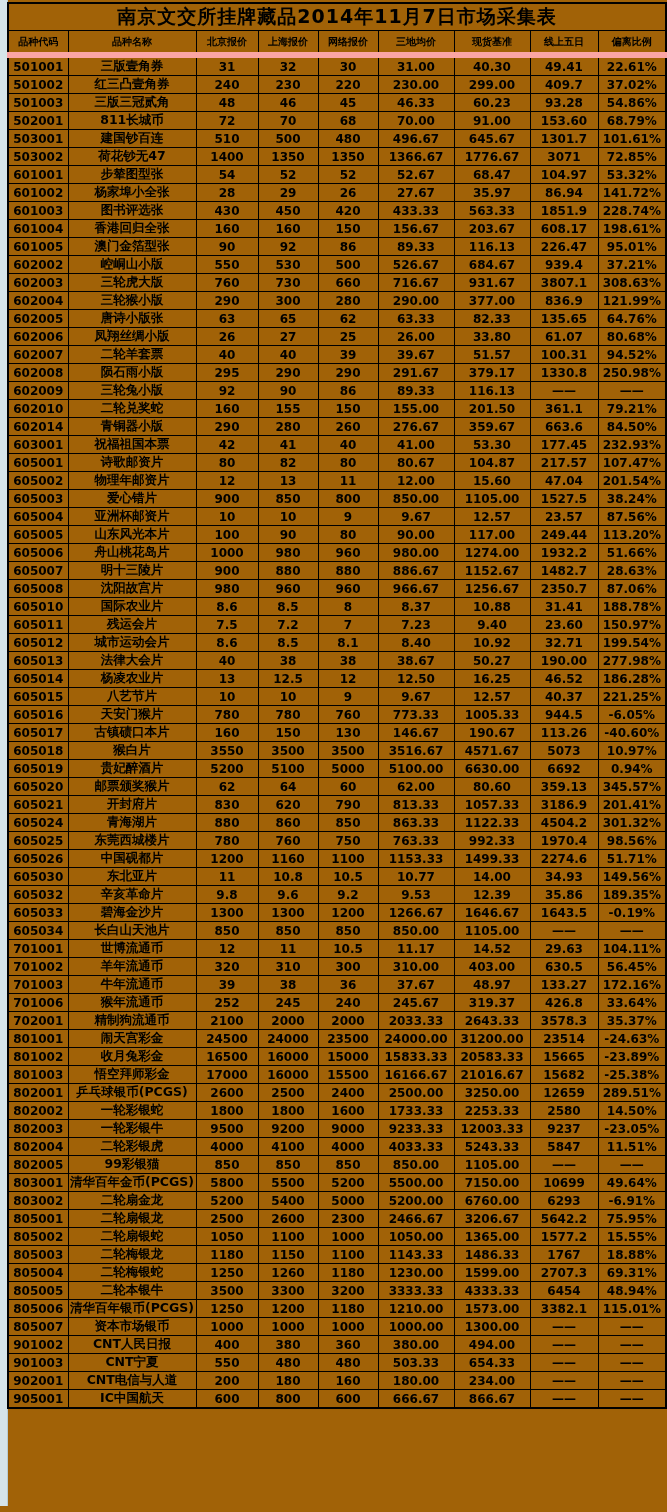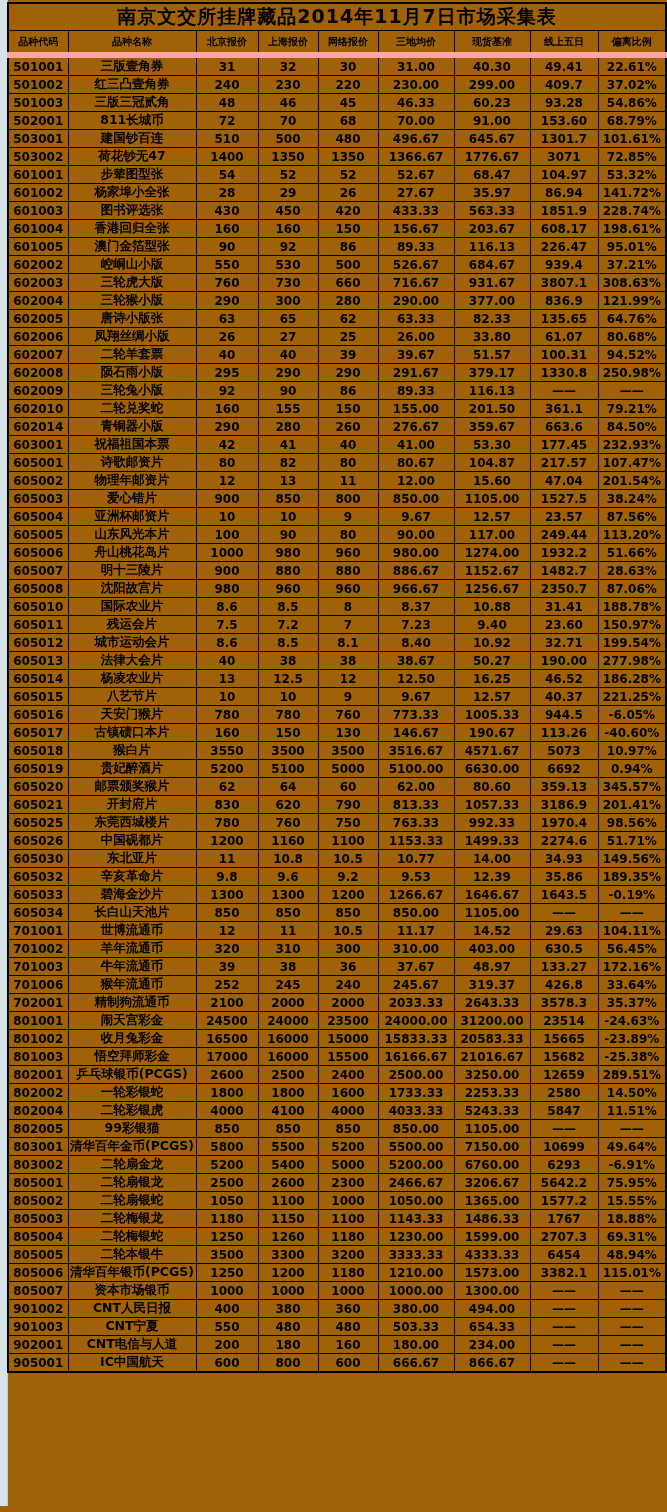--- a/index.html
+++ b/index.html
@@ -525,20 +525,31 @@
           <td class="name-cell">开封府片</td>
           <td>830</td>
           <td>620</td>
           <td>790</td>
           <td>813.33</td>
           <td>1057.33</td>
           <td>3186.9</td>
           <td>201.41%</td>
         </tr>
         <tr>
+          <td>605024</td>
+          <td class="name-cell">青海湖片</td>
+          <td>880</td>
+          <td>860</td>
+          <td>850</td>
+          <td>863.33</td>
+          <td>1122.33</td>
+          <td>4504.2</td>
+          <td>301.32%</td>
+        </tr>
+        <tr>
           <td>605025</td>
           <td class="name-cell">东莞西城楼片</td>
           <td>780</td>
           <td>760</td>
           <td>750</td>
           <td>763.33</td>
           <td>992.33</td>
           <td>1970.4</td>
           <td>98.56%</td>
         </tr>
@@ -701,20 +712,31 @@
           <td class="name-cell">一轮彩银蛇</td>
           <td>1800</td>
           <td>1800</td>
           <td>1600</td>
           <td>1733.33</td>
           <td>2253.33</td>
           <td>2580</td>
           <td>14.50%</td>
         </tr>
         <tr>
+          <td>802003</td>
+          <td class="name-cell">一轮彩银牛</td>
+          <td>9500</td>
+          <td>9200</td>
+          <td>9000</td>
+          <td>9233.33</td>
+          <td>12003.33</td>
+          <td>9237</td>
+          <td>-23.05%</td>
+        </tr>
+        <tr>
           <td>802004</td>
           <td class="name-cell">二轮彩银虎</td>
           <td>4000</td>
           <td>4100</td>
           <td>4000</td>
           <td>4033.33</td>
           <td>5243.33</td>
           <td>5847</td>
           <td>11.51%</td>
         </tr>

